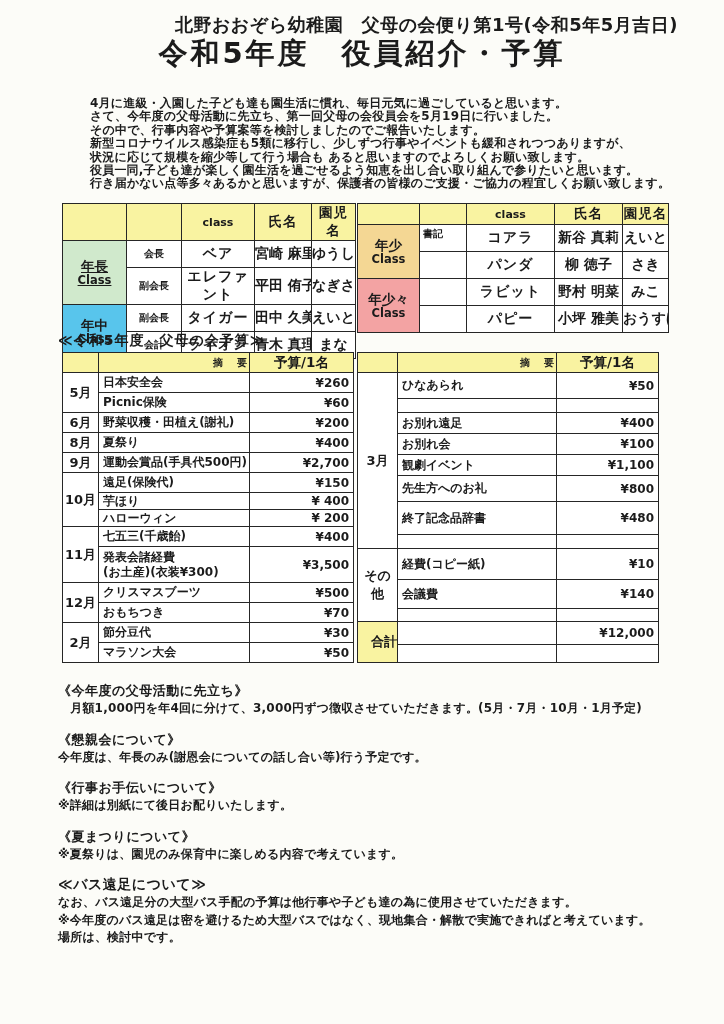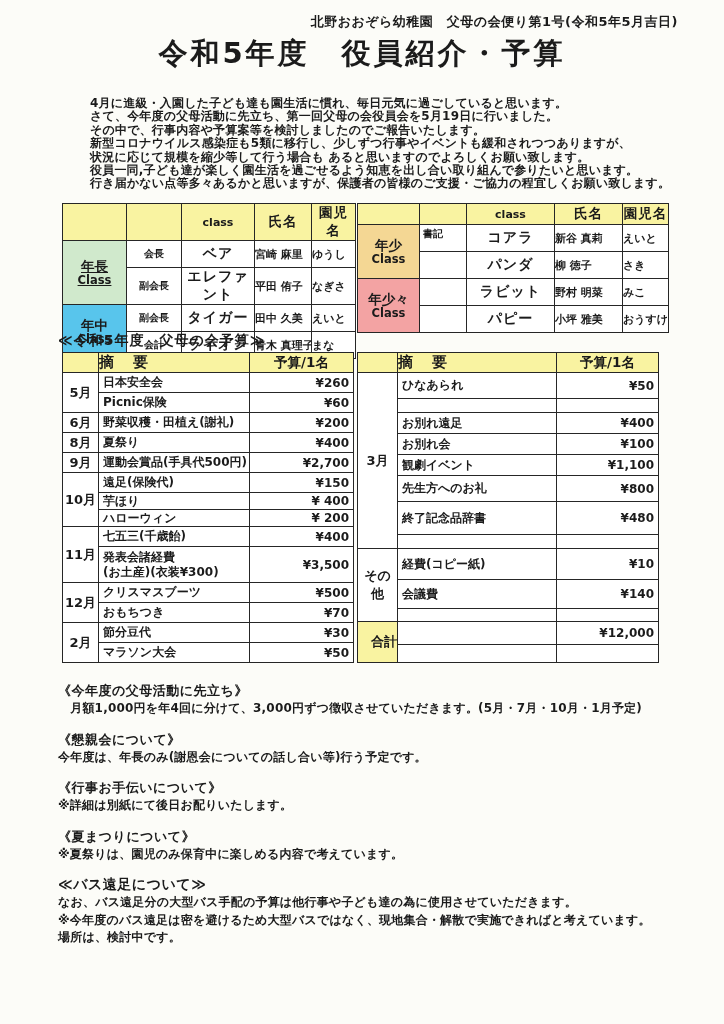--- a/index.html
+++ b/index.html
@@ -3,21 +3,21 @@
 <meta charset="utf-8">
 <style>
   html,body { margin:0; padding:0; background:#e8e8e8; }
   .page {
     position:relative; width:724px; height:1024px; margin:0 auto;
     background:#fcfcf8; color:#1b1b1b;
     font-family:"DejaVu Sans","Liberation Sans",sans-serif;
     font-weight:bold; overflow:hidden;
   }
   
-  .header-note { position:absolute; top:13px; right:46px; font-size:13px; letter-spacing:0.5px;text-align:right; }
+  .header-note { position:absolute; top:13px; right:46px; font-size:18px; letter-spacing:0.5px;text-align:right; }
   .doc-title  { position:absolute; top:34px; left:0; width:100%; text-align:center;
                 font-size:29px; letter-spacing:3px; }
   
   .intro { position:absolute; top:97px; left:90px; width:600px; }
   .intro-line { font-size:12px; line-height:13.4px; white-space:nowrap; letter-spacing:0.2px; }
   
   table { border-collapse:collapse; table-layout:fixed; position:absolute; }
   th, td { border:1.6px solid #262626; padding:0; overflow:hidden; }
   th { background:#f9f3a1; font-weight:bold; }
   
@@ -31,28 +31,28 @@
   .otbl td { background:#fff; }
   .otbl td.grp { text-align:center; font-size:13.5px; line-height:1.2; }
   .otbl td.grp .en { font-size:11.5px; }
   .grp-green { background:#d0e9cc !important;text-decoration:underline; }
   .grp-blue  { background:#58c5ec !important; }
   .grp-tan   { background:#f4d794 !important; }
   .grp-pink  { background:#f3a3a3 !important; }
   .otbl td.role { font-size:10px; text-align:center; }
   .otbl td.role-tl { font-size:10px; text-align:left; vertical-align:top; padding:2px 0 0 3px; }
   .otbl td.cls { font-size:14px; text-align:center; letter-spacing:1px; }
-  .otbl td.nm  { font-size:11px; white-space:nowrap; }
+  .otbl td.nm  { font-size:14px; text-align:center; white-space:nowrap; }
   
   .budget-title { position:absolute; top:332px; left:58px; font-size:14px; letter-spacing:1px; }
   .btbl { top:352px; }
   #budget-left  { left:62px;  width:291px; }
   #budget-right { left:357px; width:301px; }
   .btbl tr.hdr { height:20px; }
-  .btbl th.h-desc { font-size:15px; text-align:left; letter-spacing:2px; }
+  .btbl th.h-desc { font-size:10px; text-align:right; letter-spacing:2px; }
   .btbl th.h-amt  { font-size:13.5px; text-align:center; }
   .btbl td { background:#fff; font-size:12px; }
   .btbl td.month { font-size:13px; text-align:center; }
   .btbl td.month-total { font-size:13px; text-align:right; background:#f9f3a1; }
   .btbl td.desc { text-align:left; padding-left:4px; line-height:1.25; }
   .btbl td.amt  { text-align:right; padding-right:4px; }
   
   .notes { position:absolute; top:681px; left:58px; width:630px; }
   .note-section { margin-bottom:12px; }
   .note-heading { font-size:13px; line-height:19px; letter-spacing:0.5px; }

